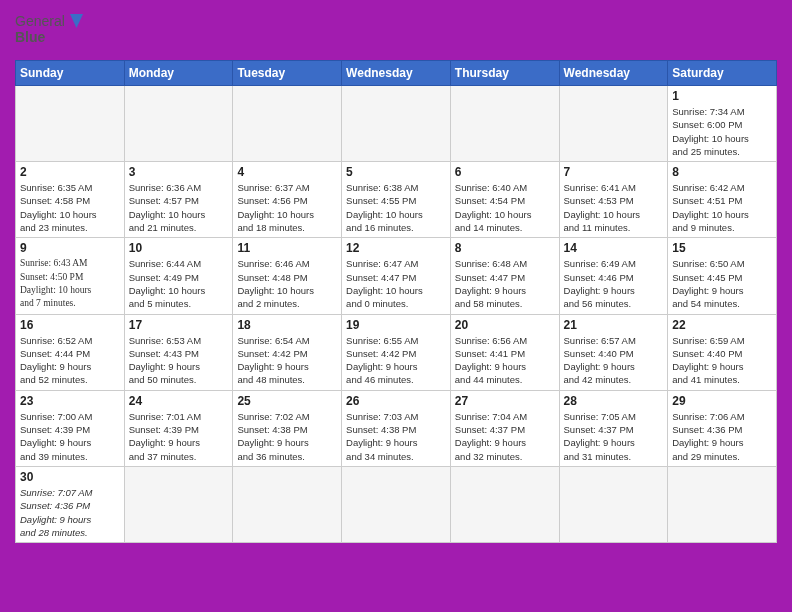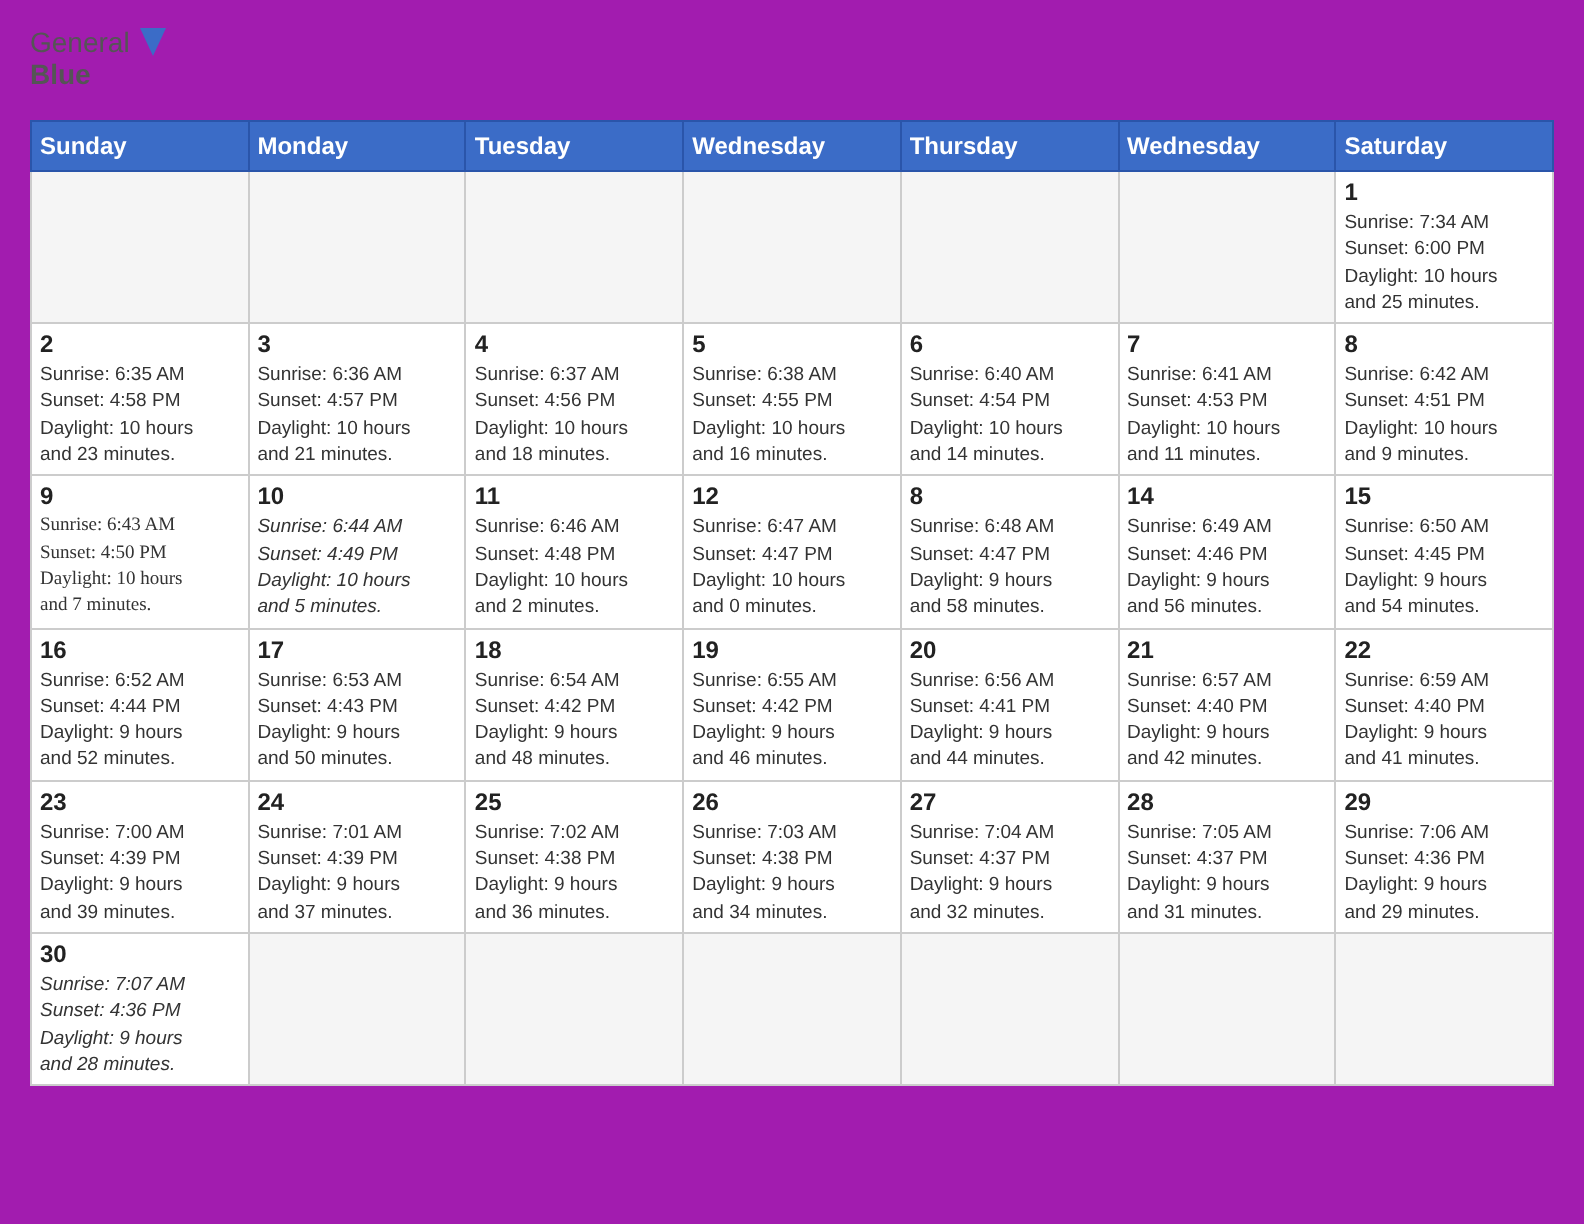--- a/index.html
+++ b/index.html
@@ -185,21 +185,21 @@
         <tr>
           <td>
             <span class="day-number">9</span>
             <div class="day-info" style="white-space: pre-line; font-family: Liberation Serif, serif;">Sunrise: 6:43 AM
 Sunset: 4:50 PM
 Daylight: 10 hours
 and 7 minutes.</div>
           </td>
           <td>
             <span class="day-number">10</span>
-            <div class="day-info" style="white-space: pre-line; font-style: italic;">Sunrise: 6:44 AM
+            <div class="day-info" style="white-space: pre-line;">Sunrise: 6:44 AM
 Sunset: 4:49 PM
 Daylight: 10 hours
 and 5 minutes.</div>
           </td>
           <td>
             <span class="day-number">11</span>
             <div class="day-info" style="white-space: pre-line;">Sunrise: 6:46 AM
 Sunset: 4:48 PM
 Daylight: 10 hours
 and 2 minutes.</div>

